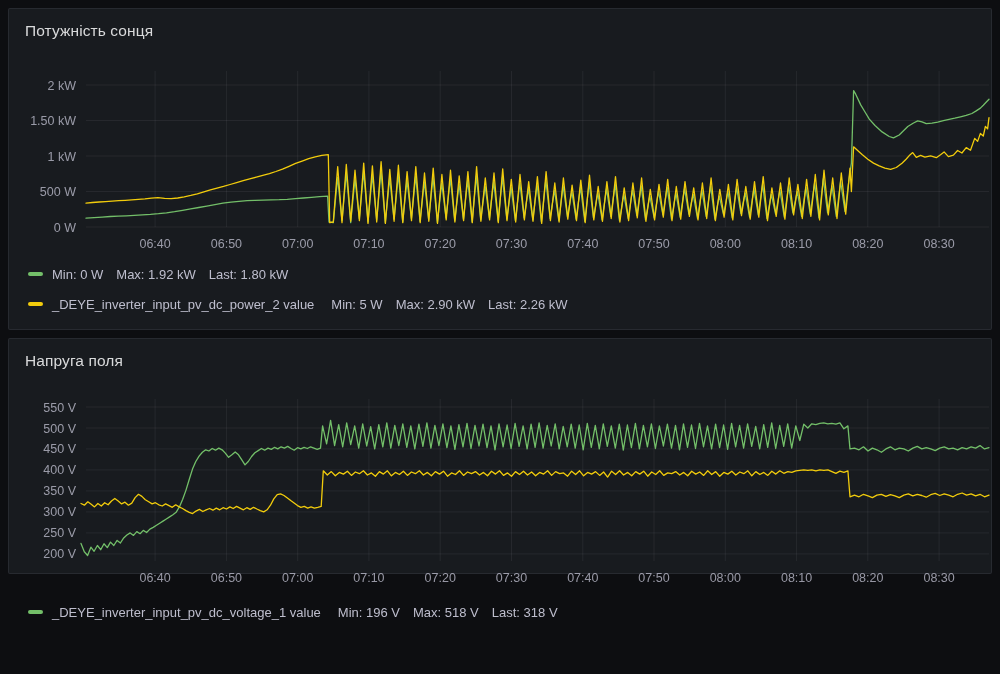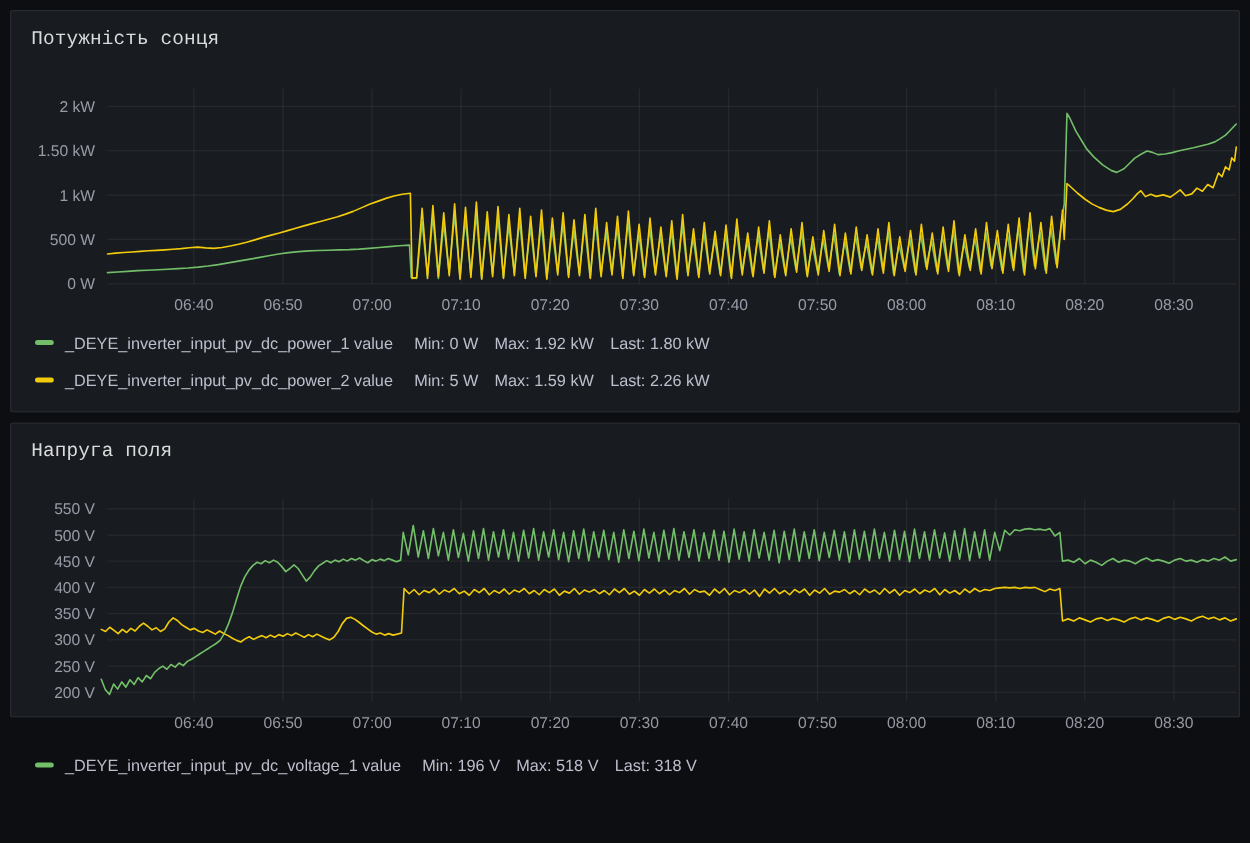--- a/index.html
+++ b/index.html
@@ -3,21 +3,21 @@
 <meta charset="utf-8">
 <style>
   html,body{margin:0;padding:0;background:#0d0e11;width:1000px;height:674px;overflow:hidden;
     font-family:"Liberation Sans","DejaVu Sans",sans-serif;}
   .page{position:absolute;inset:0;padding:8px;box-sizing:border-box;}
   .panel{position:relative;width:984px;background:#181b1f;border:1px solid rgba(204,204,220,0.09);
     border-radius:2px;box-sizing:border-box;margin-bottom:8px;}
   .panel.p1{height:322px;}
   .panel.p2{height:236px;}
   .panel-title{position:absolute;top:13px;left:16px;font-size:15.5px;font-weight:500;
-    color:#d9dadb;letter-spacing:.1px;cursor:pointer;font-family:Liberation Mono, monospace;}
+    color:#d9dadb;letter-spacing:.1px;cursor:pointer;}
   .chart-svg{position:absolute;left:0;top:48px;display:block;}
   .legend{position:absolute;left:19px;right:8px;}
   .p1 .legend{top:250px;}
   .p2 .legend{top:258px;text-align:center;}
   .legend-row{display:flex;align-items:center;height:30px;font-size:13px;
     color:rgba(204,204,220,0.92);cursor:pointer;}
   .swatch{width:15px;height:4px;border-radius:2px;margin-right:9px;flex:0 0 auto;}
   .legend-label{margin-right:17px;}
   .legend-val{margin-right:13px;}
   svg .grid{stroke:rgba(204,204,220,0.08);stroke-width:1;}
@@ -67,30 +67,29 @@
         <line class="grid" x1="858.8" x2="858.8" y1="14" y2="170"></line>
         <text class="xtick" x="858.8" y="191">08:20</text>
         <line class="grid" x1="930.1" x2="930.1" y1="14" y2="170"></line>
         <text class="xtick" x="930.1" y="191">08:30</text>
         <polyline points="77.0,161.1 85.1,160.6 93.1,160.1 101.2,159.5 109.2,159.2 117.3,158.8 125.3,158.4 133.4,157.9 141.4,157.4 149.5,156.7 157.5,155.8 165.6,154.7 173.6,153.3 181.7,151.9 189.8,150.5 197.8,149.1 205.9,147.6 213.9,146.2 222.0,145.1 230.0,144.3 238.1,143.7 246.1,143.4 254.2,143.2 262.2,142.9 270.3,142.7 278.3,142.3 286.4,141.7 294.4,141.0 302.5,140.3 310.6,139.6 318.6,139.1 320.0,165.0 324.3,165.7 328.6,120.3 333.0,163.6 337.3,116.0 341.7,165.7 346.0,121.7 350.3,161.5 354.7,114.6 359.0,165.0 363.3,118.2 367.7,162.9 372.0,113.9 376.3,165.7 380.7,121.0 385.0,162.2 389.4,117.5 393.7,165.0 398.0,123.1 402.4,161.5 406.7,118.9 411.0,164.3 415.4,124.6 419.7,162.9 424.0,120.3 428.4,165.7 432.7,126.0 437.0,160.8 441.4,121.7 445.7,163.6 450.1,127.4 454.4,162.2 458.7,123.1 463.1,165.0 467.4,118.9 471.7,162.9 476.1,128.8 480.4,160.8 484.7,124.6 489.1,164.3 493.4,120.3 497.8,162.2 502.1,130.2 506.4,163.6 510.8,126.0 515.1,160.8 519.4,131.7 523.8,162.9 528.1,127.4 532.4,165.0 536.8,123.1 541.1,161.5 545.5,133.1 549.8,163.6 554.1,128.8 558.5,160.1 562.8,134.5 567.1,162.2 571.5,130.2 575.8,164.3 580.1,126.0 584.5,160.8 588.8,135.9 593.1,162.9 597.5,131.7 601.8,159.3 606.2,127.4 610.5,163.6 614.8,137.3 619.2,161.5 623.5,133.1 627.8,158.6 632.2,128.8 636.5,162.9 640.8,138.8 645.2,160.8 649.5,134.5 653.9,157.9 658.2,130.2 662.5,162.2 666.9,135.9 671.2,160.1 675.5,131.7 679.9,157.2 684.2,137.3 688.5,161.5 692.9,133.1 697.2,159.3 701.6,128.8 705.9,162.2 710.2,138.8 714.6,157.9 718.9,134.5 723.2,160.8 727.6,130.2 731.9,156.5 736.2,135.9 740.6,160.1 744.9,131.7 749.3,157.9 753.6,127.4 757.9,161.5 762.3,137.3 766.6,157.2 770.9,133.1 775.3,160.1 779.6,128.8 783.9,155.8 788.3,134.5 792.6,159.3 796.9,130.2 801.3,157.2 805.6,126.0 810.0,160.8 814.3,121.7 818.6,155.8 823.0,128.8 827.3,159.3 831.6,124.6 836.0,154.4 840.3,120.3 842.4,106.1 844.6,33.7 846.7,37.2 851.7,47.9 856.0,55.0 860.3,62.1 866.0,68.5 873.1,74.9 880.2,79.5 884.5,80.9 890.2,78.0 894.5,73.8 898.8,69.5 904.5,66.0 908.7,63.8 913.0,64.9 917.3,66.7 923.0,66.2 928.7,65.1 934.4,63.6 940.1,62.4 945.8,61.2 951.5,59.8 957.2,58.4 962.9,56.5 967.2,53.9 971.4,51.1 974.3,48.2 977.1,45.2 980.0,42.2" fill="none" stroke="#73BF69" stroke-width="1.3" stroke-linejoin="round" stroke-linecap="round"></polyline>
         <polyline points="77.0,146.2 83.5,145.5 90.1,145.0 96.6,144.6 103.2,144.1 109.7,143.6 116.3,143.3 122.8,142.9 129.4,142.4 135.9,141.9 142.5,141.2 149.0,140.7 155.6,141.3 162.1,141.7 168.7,141.0 175.2,139.8 181.8,138.4 188.3,136.8 194.9,134.9 201.4,132.9 208.0,131.1 214.5,129.4 221.1,127.5 227.6,125.6 234.2,123.7 240.7,121.9 247.3,120.2 253.8,118.4 260.4,116.6 266.9,114.5 273.5,112.1 280.0,109.3 286.6,106.4 293.1,104.1 299.7,101.7 306.2,99.8 312.8,98.4 319.3,97.6 320.7,165.7 324.3,165.0 328.7,109.6 333.0,165.7 337.3,107.5 341.7,164.3 346.0,113.2 350.4,163.6 354.7,106.1 359.0,166.4 363.4,108.9 367.7,165.0 372.1,104.7 376.4,166.4 380.8,112.5 385.1,164.3 389.4,108.2 393.8,165.7 398.1,114.6 402.5,163.6 406.8,109.6 411.2,165.7 415.5,116.0 419.8,164.3 424.2,111.1 428.5,166.4 432.9,117.5 437.2,162.9 441.5,113.2 445.9,165.0 450.2,118.9 454.6,163.6 458.9,114.6 463.3,165.7 467.6,109.6 471.9,164.3 476.3,121.0 480.6,162.9 485.0,116.0 489.3,165.7 493.7,111.8 498.0,163.6 502.3,122.4 506.7,165.0 511.0,117.5 515.4,162.9 519.7,124.6 524.0,164.3 528.4,119.6 532.7,166.4 537.1,114.6 541.4,163.6 545.8,126.0 550.1,165.0 554.4,121.0 558.8,162.2 563.1,128.1 567.5,163.6 571.8,123.1 576.2,165.7 580.5,118.2 584.8,162.9 589.2,129.5 593.5,164.3 597.9,124.6 602.2,161.5 606.5,119.6 610.9,165.0 615.2,130.9 619.6,163.6 623.9,126.0 628.3,160.8 632.6,121.0 636.9,164.3 641.3,132.4 645.6,162.9 650.0,127.4 654.3,160.1 658.7,122.4 663.0,163.6 667.3,129.5 671.7,162.2 676.0,124.6 680.4,159.3 684.7,130.9 689.0,162.9 693.4,126.0 697.7,161.5 702.1,121.0 706.4,163.6 710.8,132.4 715.1,160.1 719.4,127.4 723.8,162.9 728.1,122.4 732.5,158.6 736.8,129.5 741.2,162.2 745.5,124.6 749.8,160.1 754.2,119.6 758.5,163.6 762.9,130.9 767.2,159.3 771.5,126.0 775.9,162.2 780.2,121.0 784.6,157.9 788.9,127.4 793.3,161.5 797.6,122.4 801.9,159.3 806.3,117.5 810.6,162.9 815.0,113.2 819.3,157.9 823.7,121.0 828.0,161.5 832.3,116.0 836.7,157.2 841.0,111.1 842.4,134.5 844.6,89.8 848.1,93.0 853.1,97.6 858.8,102.2 864.5,106.1 870.2,108.9 875.9,111.1 881.6,112.3 887.3,110.5 893.0,106.2 897.3,102.0 900.9,97.9 903.7,95.6 907.3,100.3 911.6,98.4 915.9,100.1 921.6,98.9 927.3,100.7 931.5,97.7 935.1,94.9 939.4,99.6 944.4,98.1 948.6,93.5 952.9,96.0 957.2,90.6 961.5,93.2 965.7,81.4 968.6,84.4 971.4,76.4 974.3,79.0 976.4,69.3 978.6,71.9 980.0,60.7" fill="none" stroke="#F2CC0C" stroke-width="1.3" stroke-linejoin="round" stroke-linecap="round"></polyline>
       </svg>
     <div class="legend">
       <div class="legend-row">
         <span class="swatch" id="sw-0-0" style="background: rgb(115, 191, 105);"></span>
-        <span class="legend-label">_DEYE_inverter_input_pv_dc_power_1 value</span>
         <span class="legend-val">Min: 0 W</span>
         <span class="legend-val">Max: 1.92 kW</span>
         <span class="legend-val">Last: 1.80 kW</span>
       </div>
       <div class="legend-row">
         <span class="swatch" id="sw-0-1" style="background: rgb(242, 204, 12);"></span>
         <span class="legend-label">_DEYE_inverter_input_pv_dc_power_2 value</span>
         <span class="legend-val">Min: 5 W</span>
-        <span class="legend-val">Max: 1.59 kW</span>
+        <span class="legend-val">Max: 2.90 kW</span>
         <span class="legend-val">Last: 2.26 kW</span>
       </div>
     </div>
   </div>
 
   <div class="panel p2">
     <div class="panel-title">Напруга поля</div>
     <svg id="chart-1" class="chart-svg" width="984" height="212">
         <line class="grid" x1="77" x2="980" y1="20.0" y2="20.0"></line>
         <text class="ytick" x="67" y="24.5">550 V</text>

